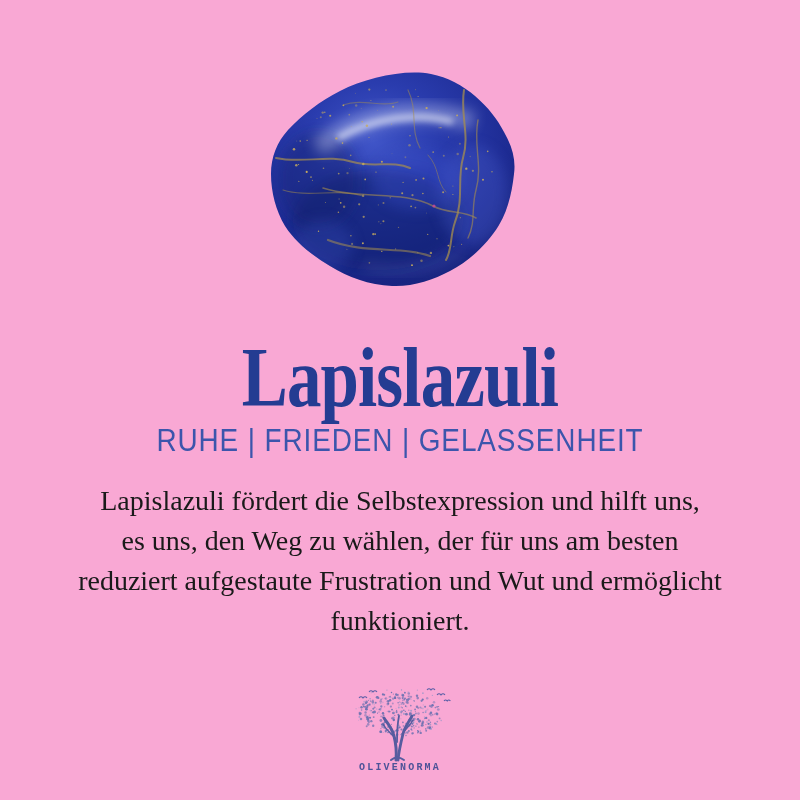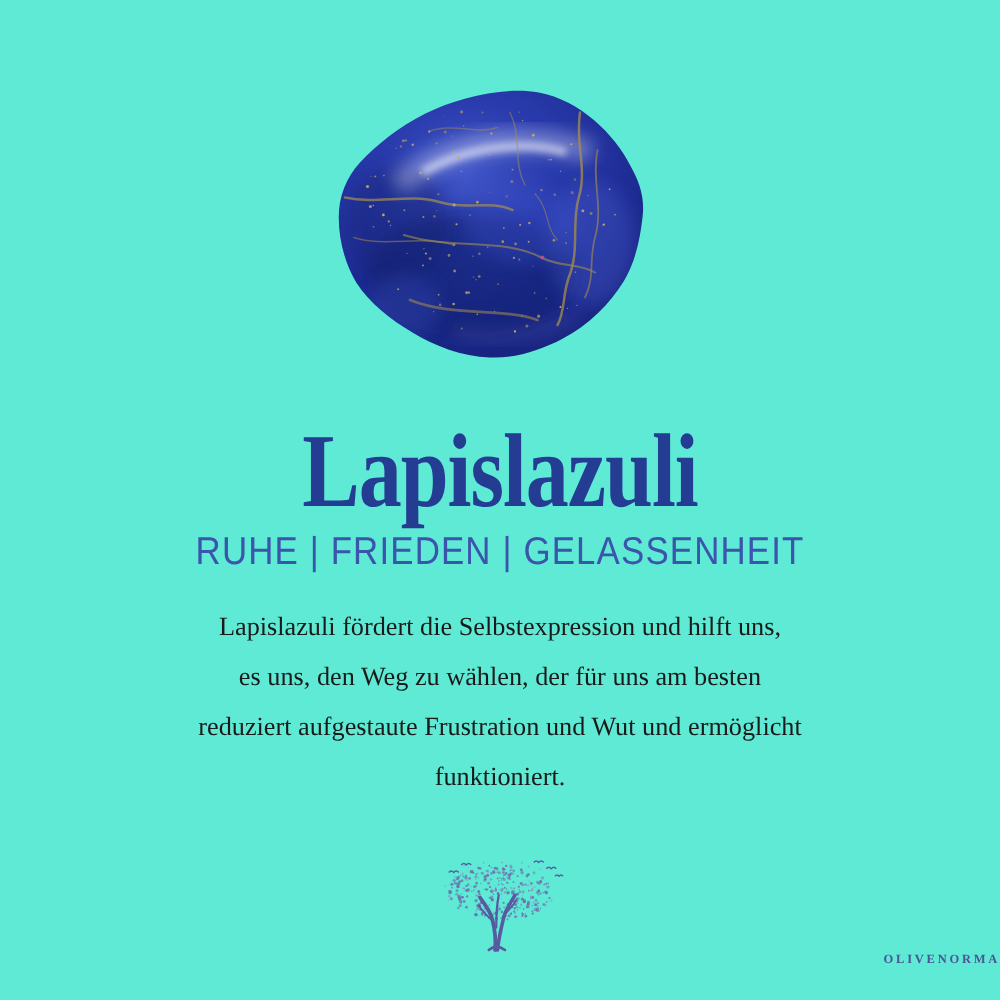--- a/index.html
+++ b/index.html
@@ -1,19 +1,19 @@
 <!DOCTYPE html>
 <html><head>
 <meta charset="utf-8">
 <style>
   html,body{margin:0;padding:0;background:#ffffff;}
   .canvas{
     position:relative;
     width:800px;height:800px;
-    background:#5eead4;
+    background:#f9a8d4;
     overflow:hidden;
     font-family:"Liberation Serif", serif;
   }
   .stone-wrap{
     position:absolute;
     top:60px;left:268px;
     width:250px;height:232px;
   }
   .title{
     position:absolute;
@@ -45,35 +45,35 @@
     white-space:nowrap;
   }
   .desc{
     position:absolute;
     top:481px;left:0;right:0;
     text-align:center;
     color:#1a1a1a;
   }
   .desc .line{
     font-family:"Liberation Serif", serif;
-    font-size:21px;
+    font-size:28px;
     line-height:40px;
     white-space:nowrap;
   }
   .tree{
     position:absolute;
     top:686px;left:50%;
     margin-left:-57px;
     width:114px;height:76px;
   }
   .brand{
     position:absolute;
     top:762px;left:0;right:0;
-    text-align:right;
-    font-family:Liberation Serif, serif;
+    text-align:center;
+    font-family:Liberation Mono, monospace;
     font-weight:bold;
     font-size:10px;
     letter-spacing:2.2px;
     color:#4d5398;
   }
 </style>
 </head>
 <body>
 
 <div class="canvas">

